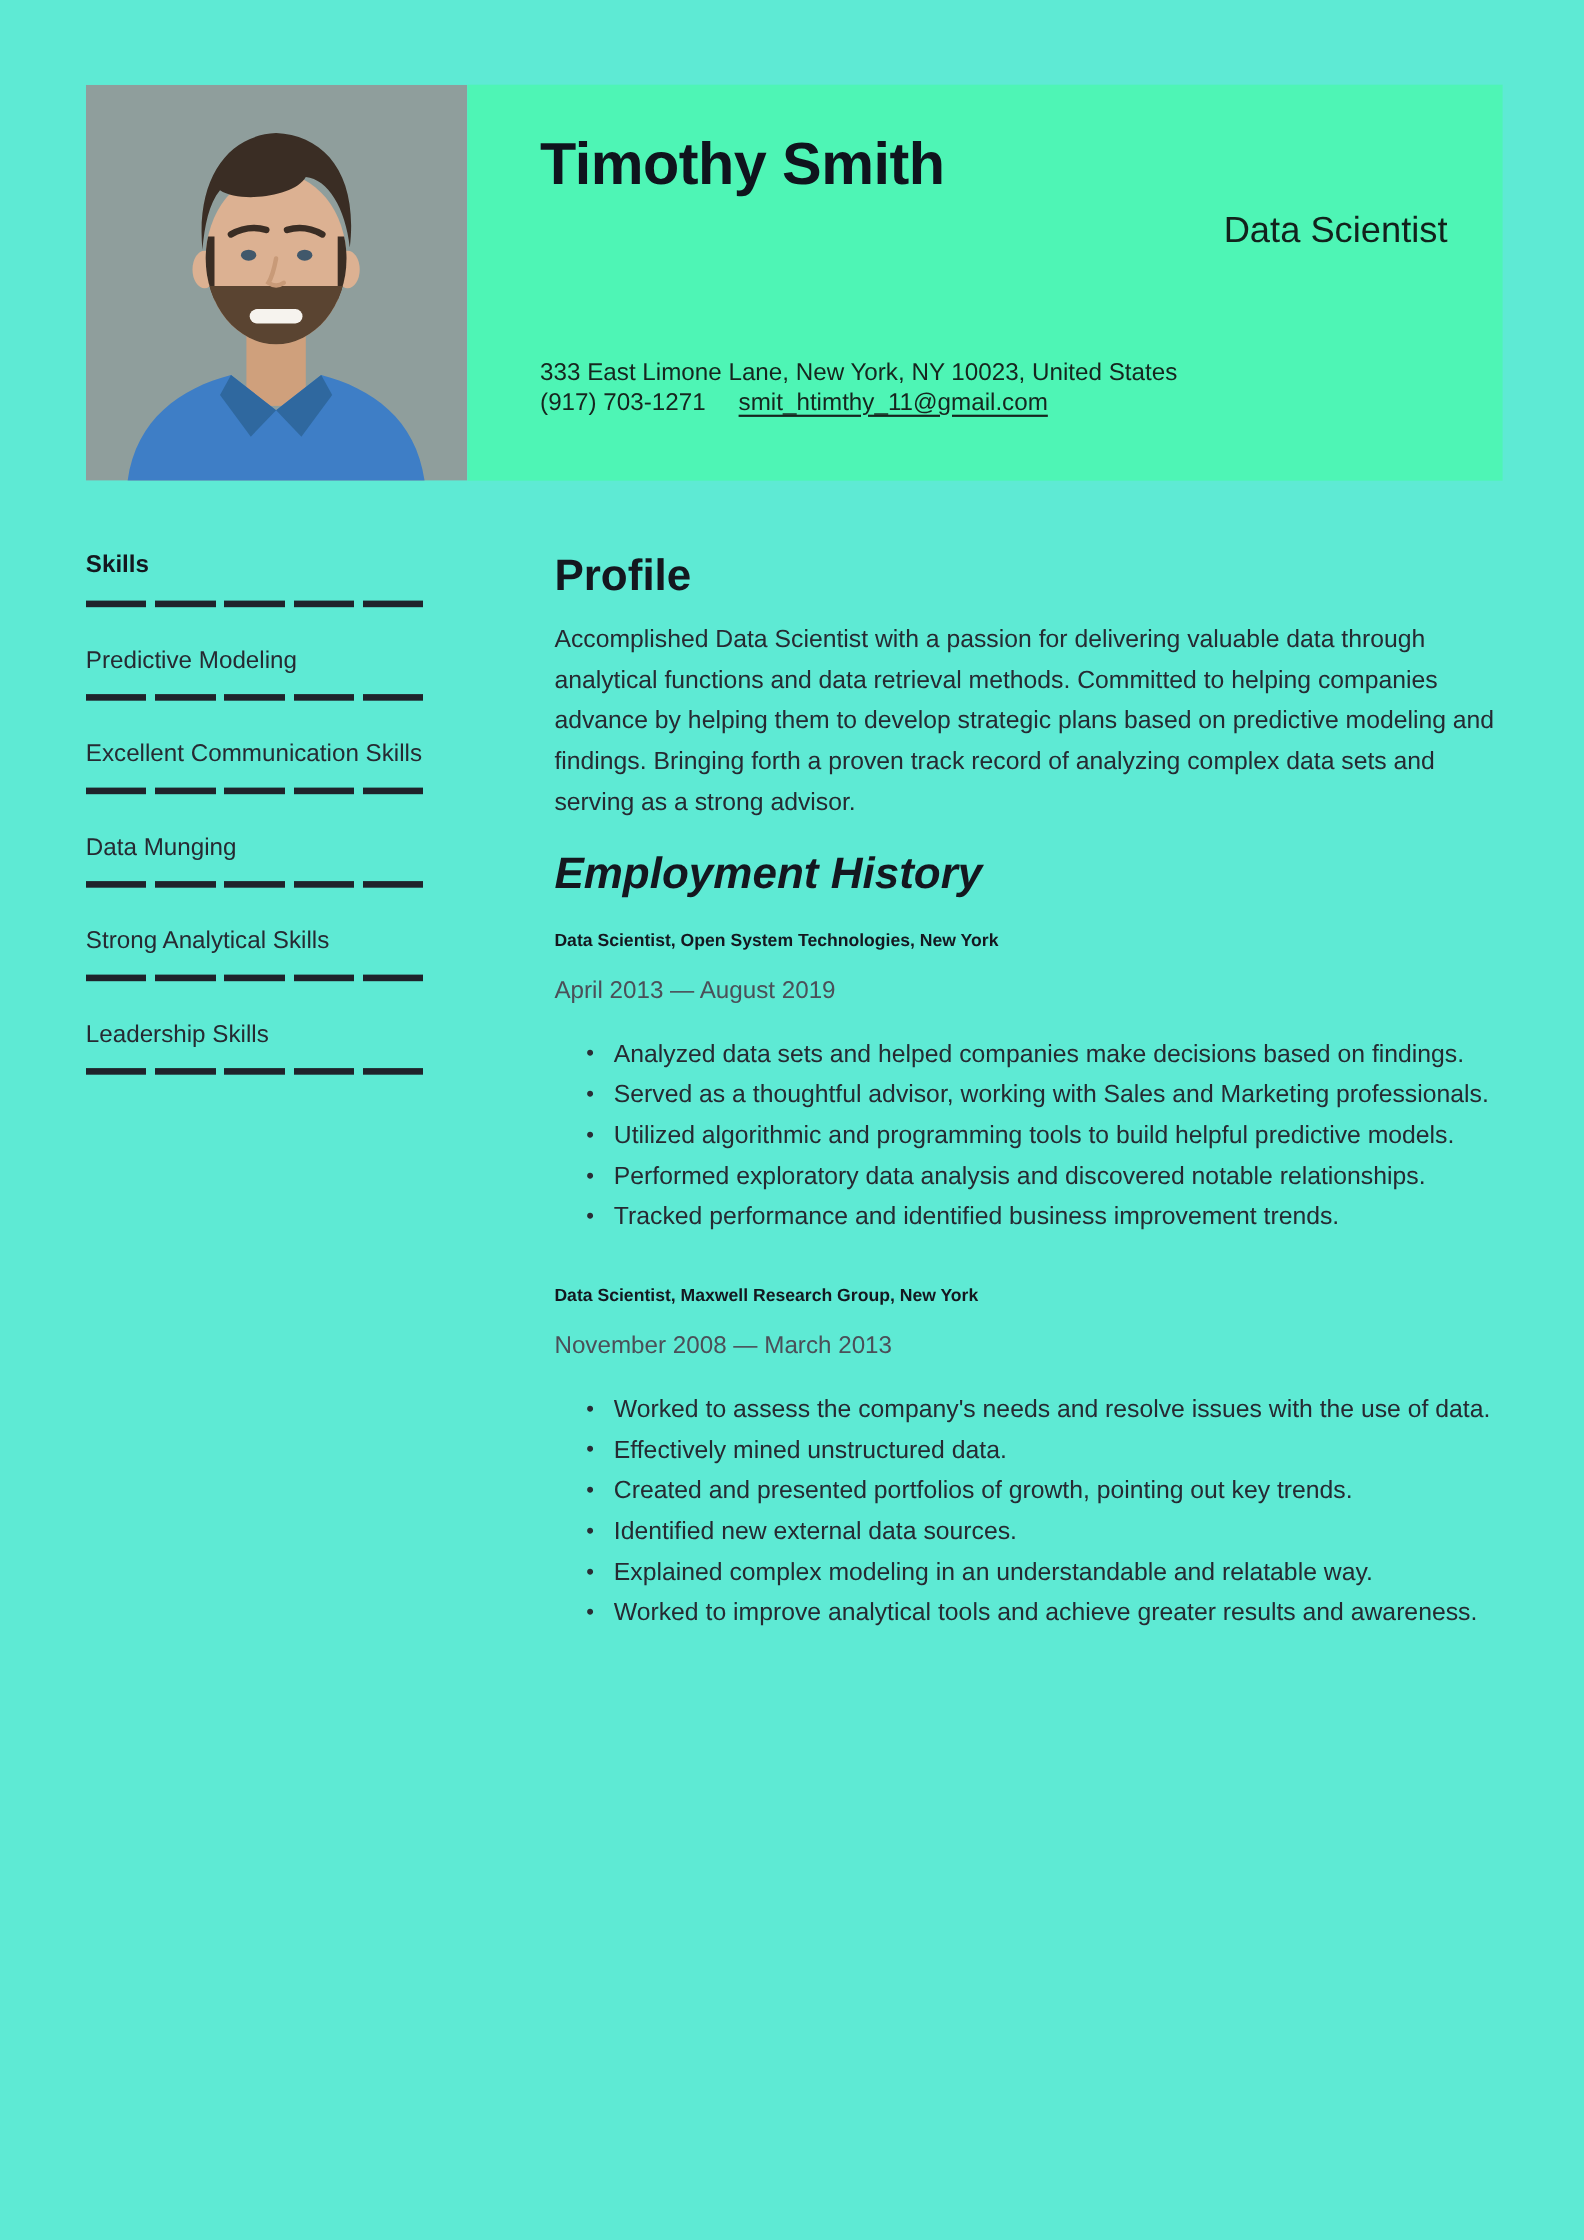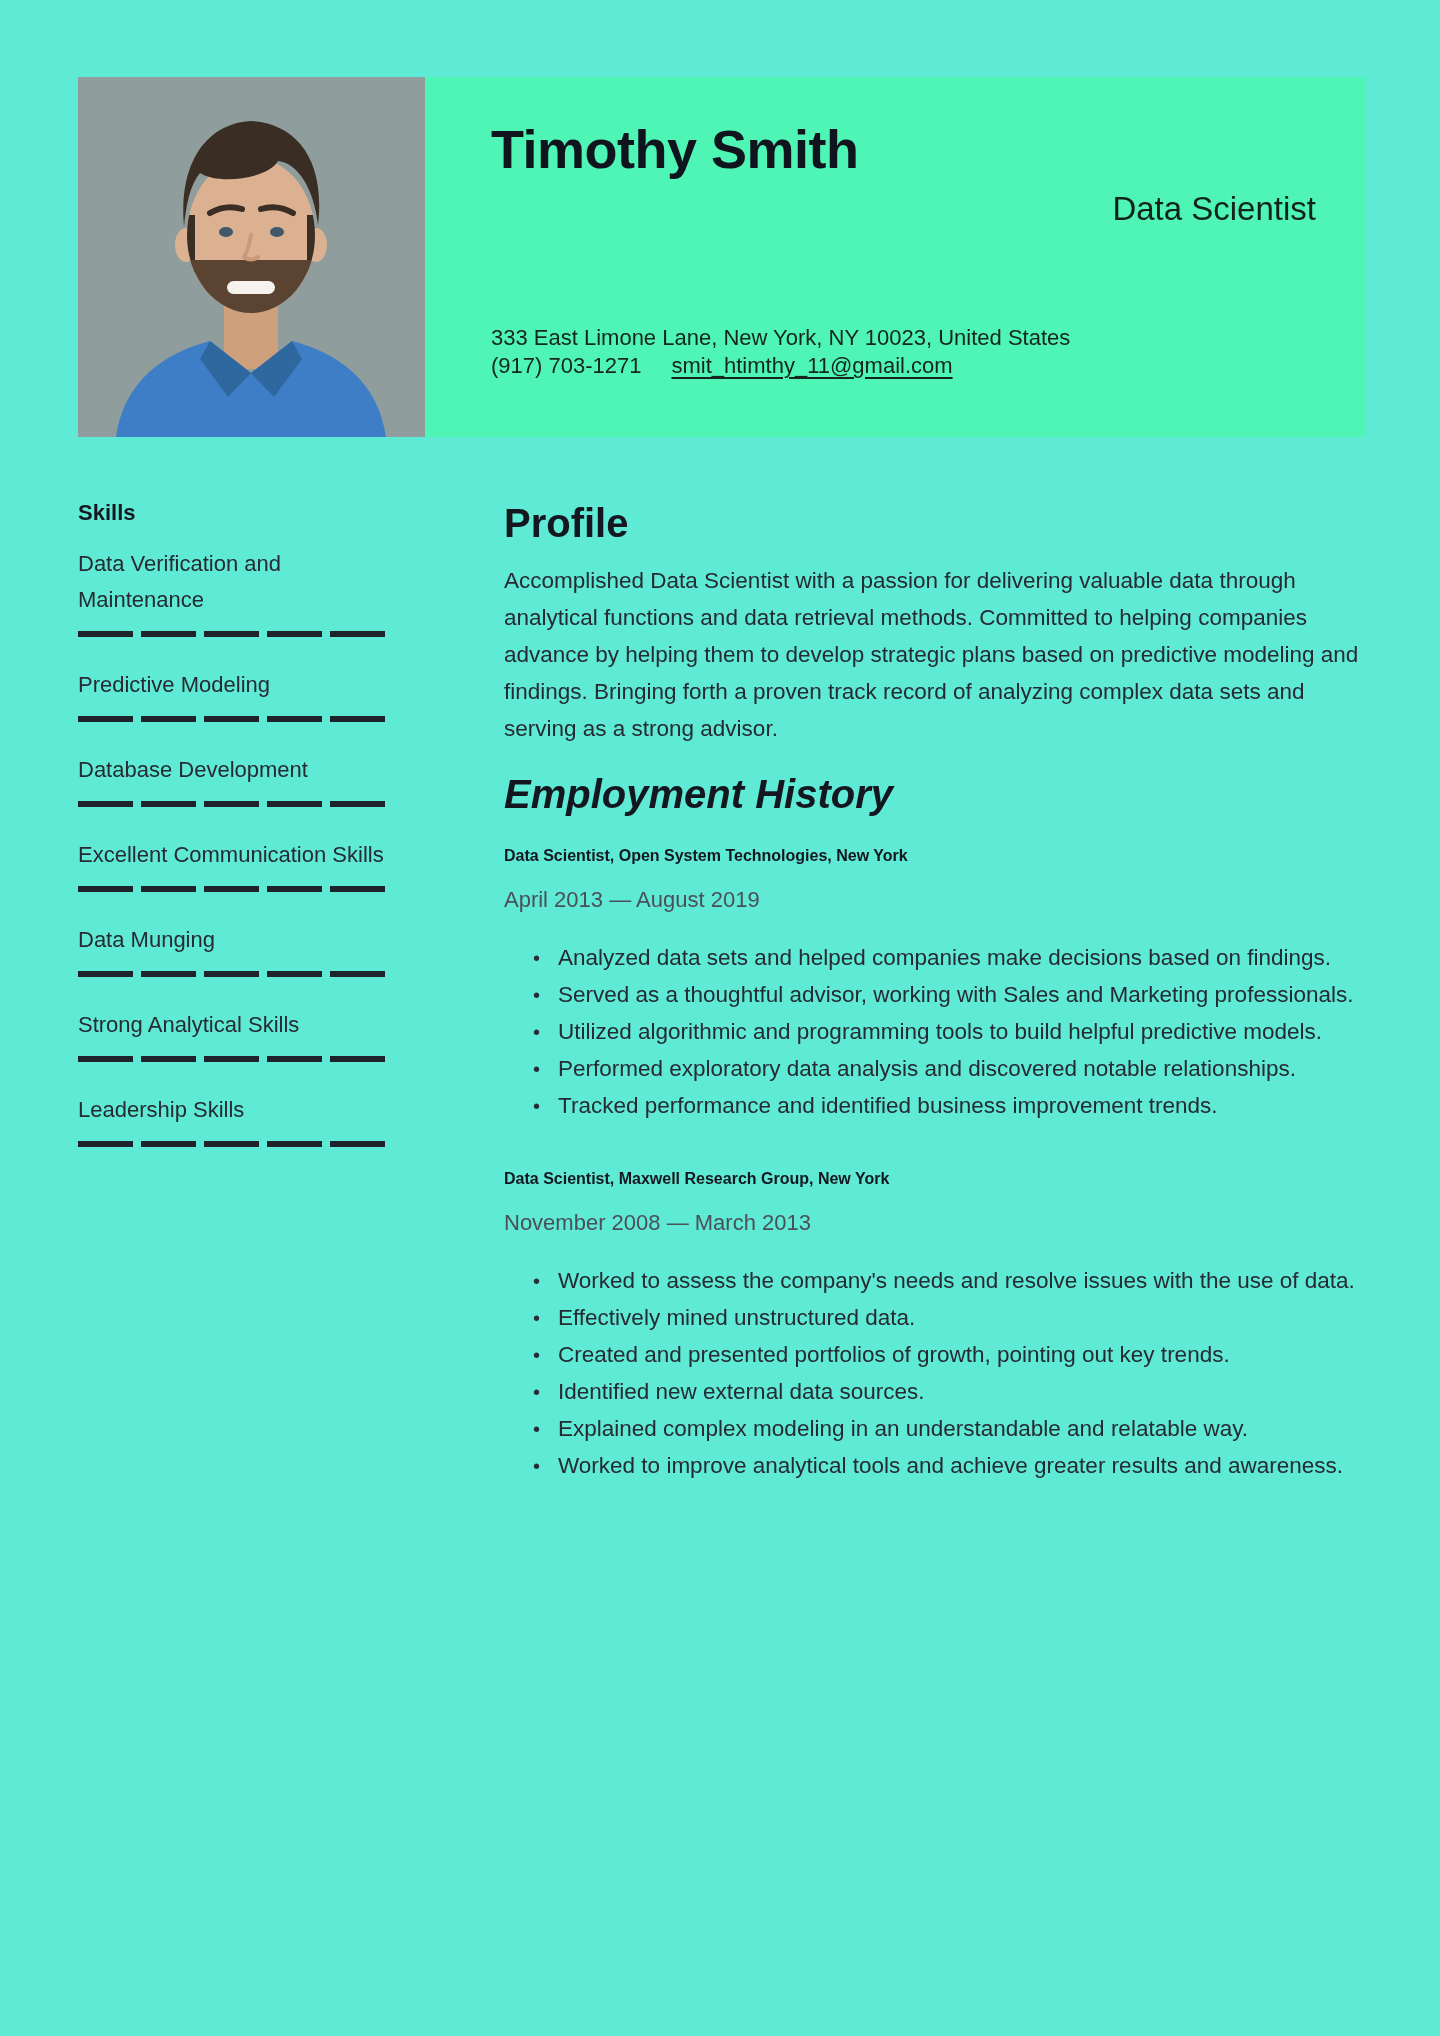--- a/index.html
+++ b/index.html
@@ -91,29 +91,24 @@
     </div>
   </header>
 
   <div class="content">
 
     <aside class="sidebar">
       <h3 class="skills-heading">Skills</h3>
       <div class="skills">
 
       <div class="skill">
-            <div class="skill-label">Data Verification and Maintenance</div>
             <div class="skill-bar"></div>
           </div>
           <div class="skill">
             <div class="skill-label">Predictive Modeling</div>
-            <div class="skill-bar"></div>
-          </div>
-          <div class="skill">
-            <div class="skill-label">Database Development</div>
             <div class="skill-bar"></div>
           </div>
           <div class="skill">
             <div class="skill-label">Excellent Communication Skills</div>
             <div class="skill-bar"></div>
           </div>
           <div class="skill">
             <div class="skill-label">Data Munging</div>
             <div class="skill-bar"></div>
           </div>

